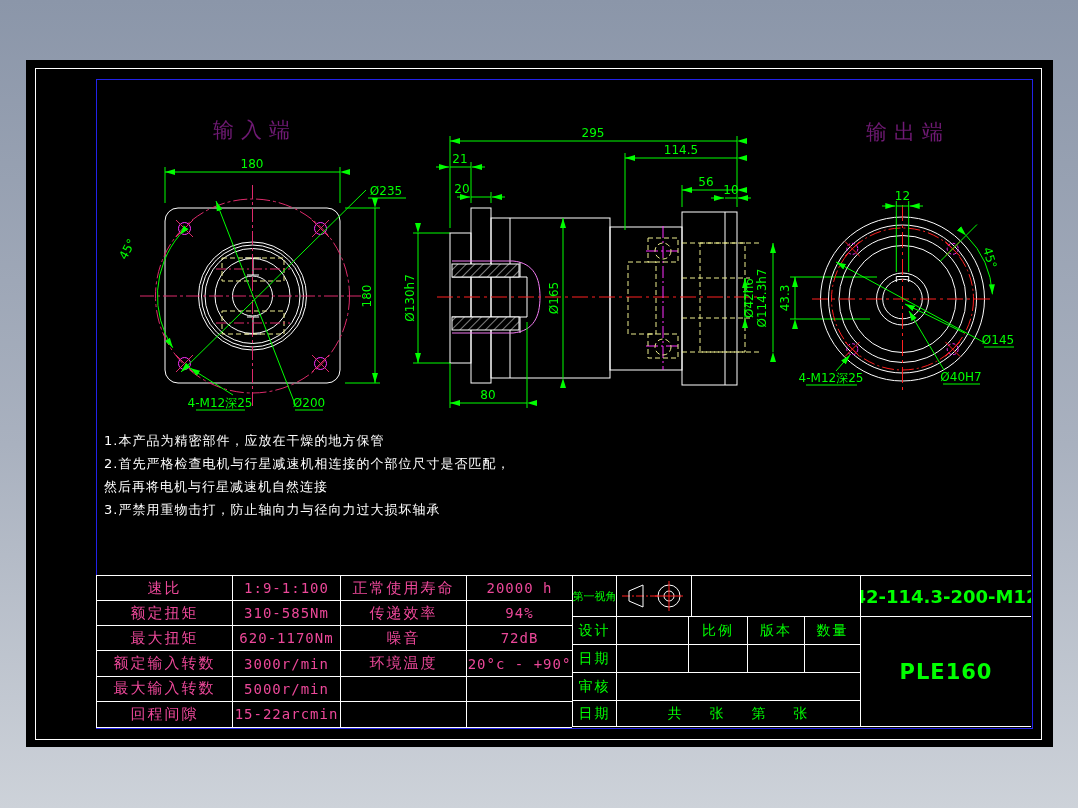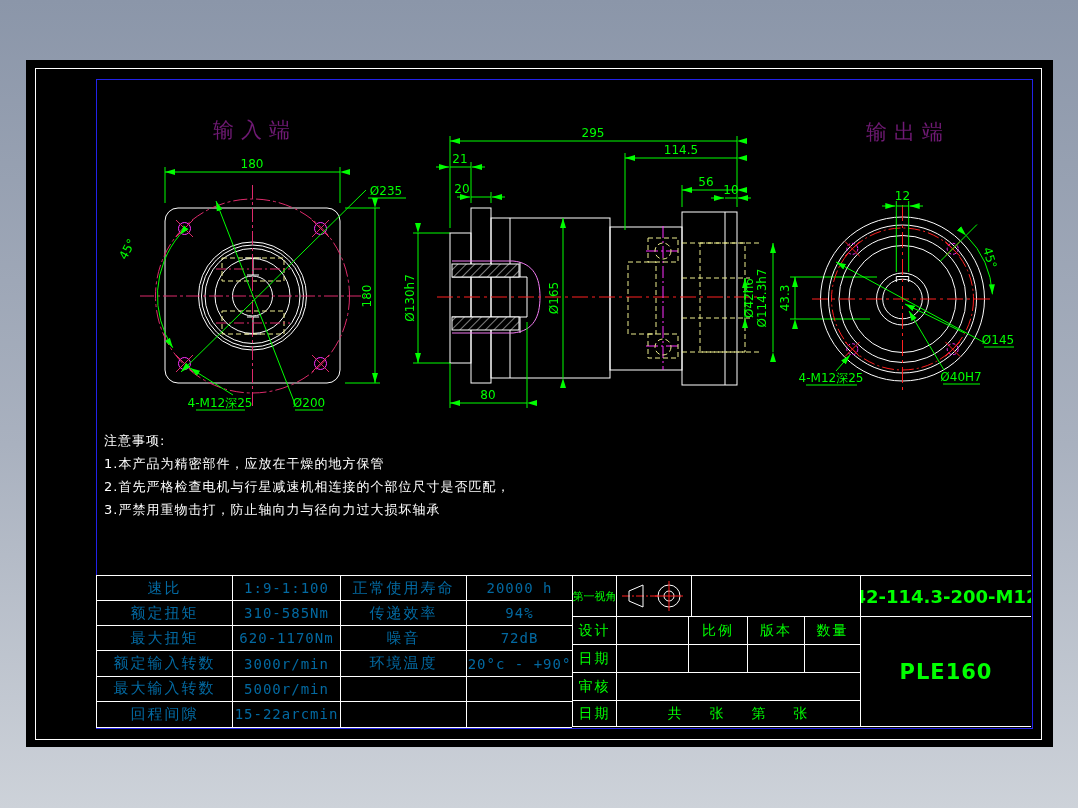--- a/index.html
+++ b/index.html
@@ -11,21 +11,21 @@
   .canvas{position:absolute;left:26px;top:60px;width:1027px;height:687px;background:#000;}
   .frame-white{position:absolute;left:35px;top:68px;width:1005px;height:670px;border:1px solid #ffffff;}
   .frame-blue{position:absolute;left:96px;top:79px;width:935px;height:648px;border:1px solid #2222e8;}
   svg.draw{position:absolute;left:0;top:0;}
   .view-title{position:absolute;color:#701a75;font-size:21px;letter-spacing:7px;white-space:nowrap;}
   .notes{position:absolute;left:104px;top:429px;color:#fff;font-size:13px;line-height:23px;letter-spacing:1px;white-space:nowrap;}
   
   .spec{position:absolute;left:96px;top:575px;width:476px;height:153px;
     display:grid;grid-template-columns:136px 108px 126px 1fr;grid-template-rows:repeat(6,1fr);
     border-top:1px solid #fff;border-left:1px solid #fff;border-bottom:1px solid #fff;box-sizing:border-box;}
-  .spec .cell{border-right:1px solid #fff;border-bottom:1px solid #fff;color:#0369a1;
+  .spec .cell{border-right:1px solid #fff;border-bottom:1px solid #fff;color:#ec4899;
     display:flex;align-items:center;justify-content:center;font-size:15px;letter-spacing:2px;white-space:nowrap;overflow:hidden;}
   .spec .cell.val{font-family:"DejaVu Sans Mono",monospace;font-size:14px;letter-spacing:1px;}
   .spec .cell:nth-child(4n){border-right:none;}
   .spec .cell.r6{border-bottom:none;}
   
   .tb{position:absolute;left:572px;top:575px;width:459px;height:152px;display:flex;
      border-top:1px solid #fff;border-left:1px solid #fff;border-bottom:1px solid #fff;box-sizing:border-box;color:#00ff00;}
   .tb-left{width:289px;display:flex;flex-direction:column;}
   .tb-row{display:flex;flex:0 0 auto;}
   .tb-cell{border-right:1px solid #fff;border-bottom:1px solid #fff;box-sizing:border-box;
@@ -267,23 +267,23 @@
       <text x="902.5" y="200">12</text>
       <text x="986" y="259" transform="rotate(73 986 259)">45°</text>
       <text x="998" y="344">Ø145</text>
       <text x="961" y="381">Ø40H7</text>
       <text x="831" y="382">4-M12深25</text>
     </g>
   </g>
 </svg>
 
 <div class="notes">
-  <div>注意事项:</div>
   <div>1.本产品为精密部件，应放在干燥的地方保管</div>
   <div>2.首先严格检查电机与行星减速机相连接的个部位尺寸是否匹配，</div>
+  <div>然后再将电机与行星减速机自然连接</div>
   <div>3.严禁用重物击打，防止轴向力与径向力过大损坏轴承</div>
 </div>
 
 <div class="spec">
   <div class="cell">速比</div>
   <div class="cell val">1:9-1:100</div>
   <div class="cell">正常使用寿命</div>
   <div class="cell val">20000 h</div>
 
   <div class="cell">额定扭矩</div>

